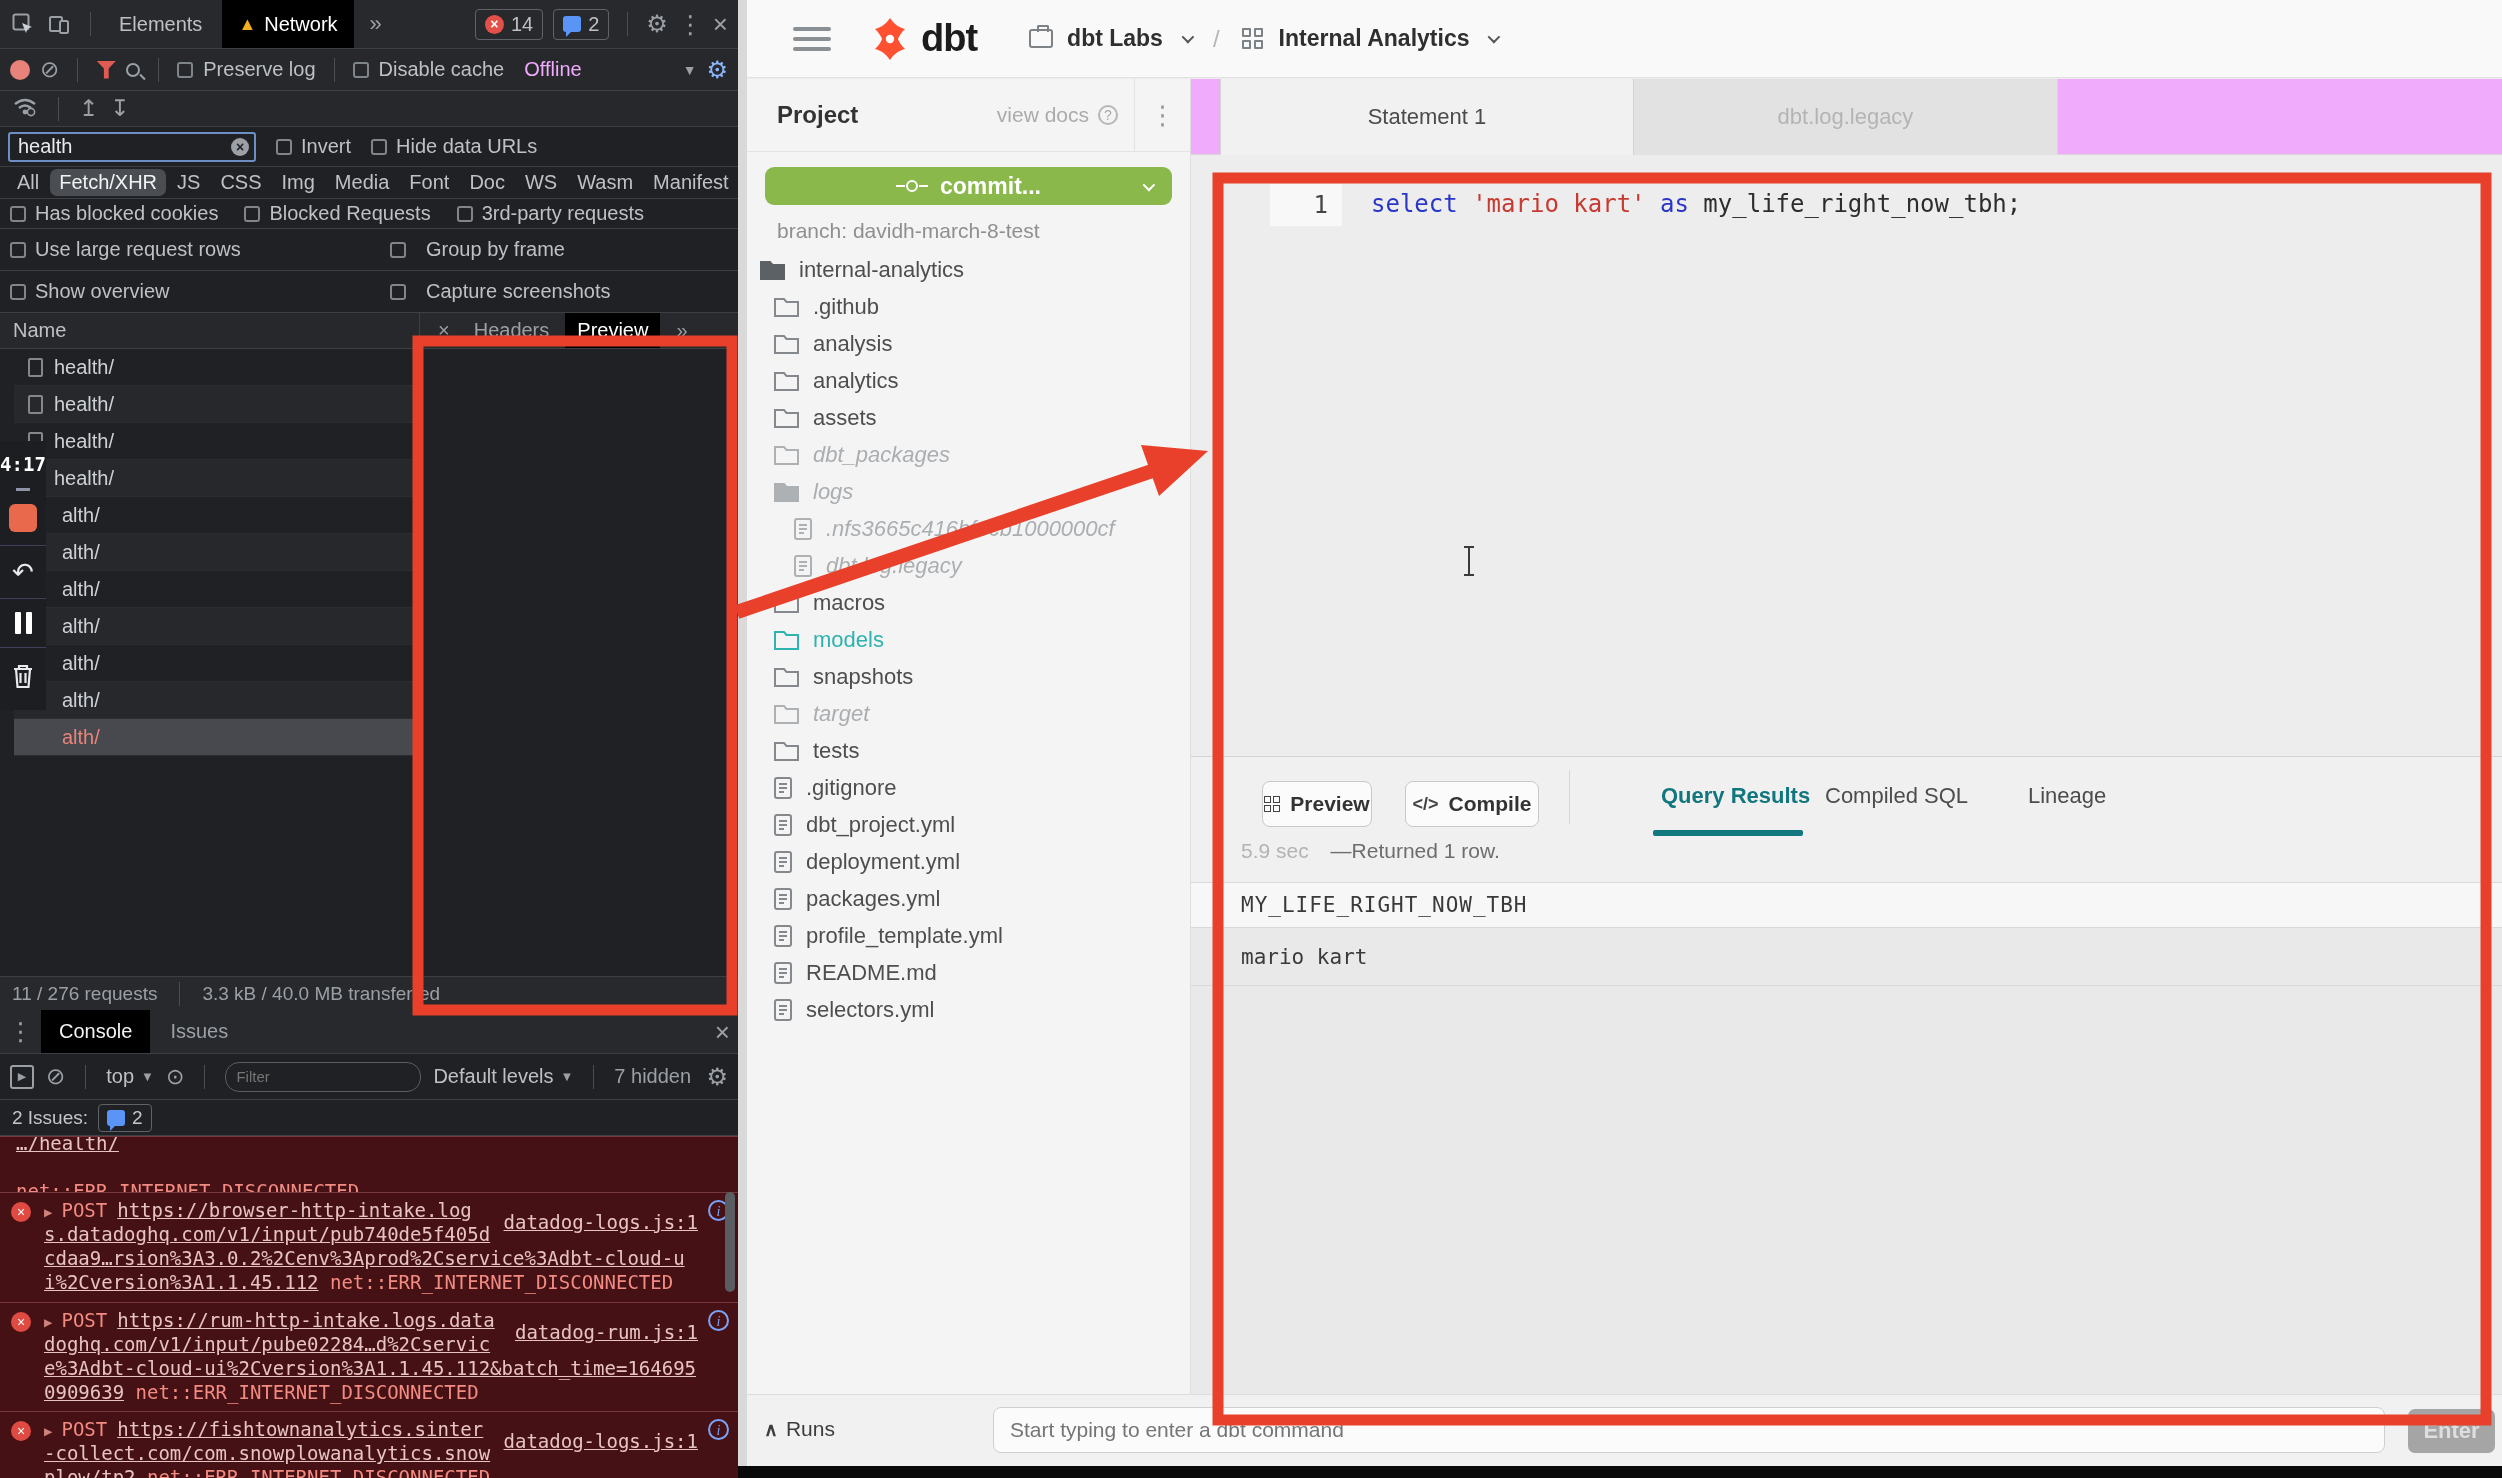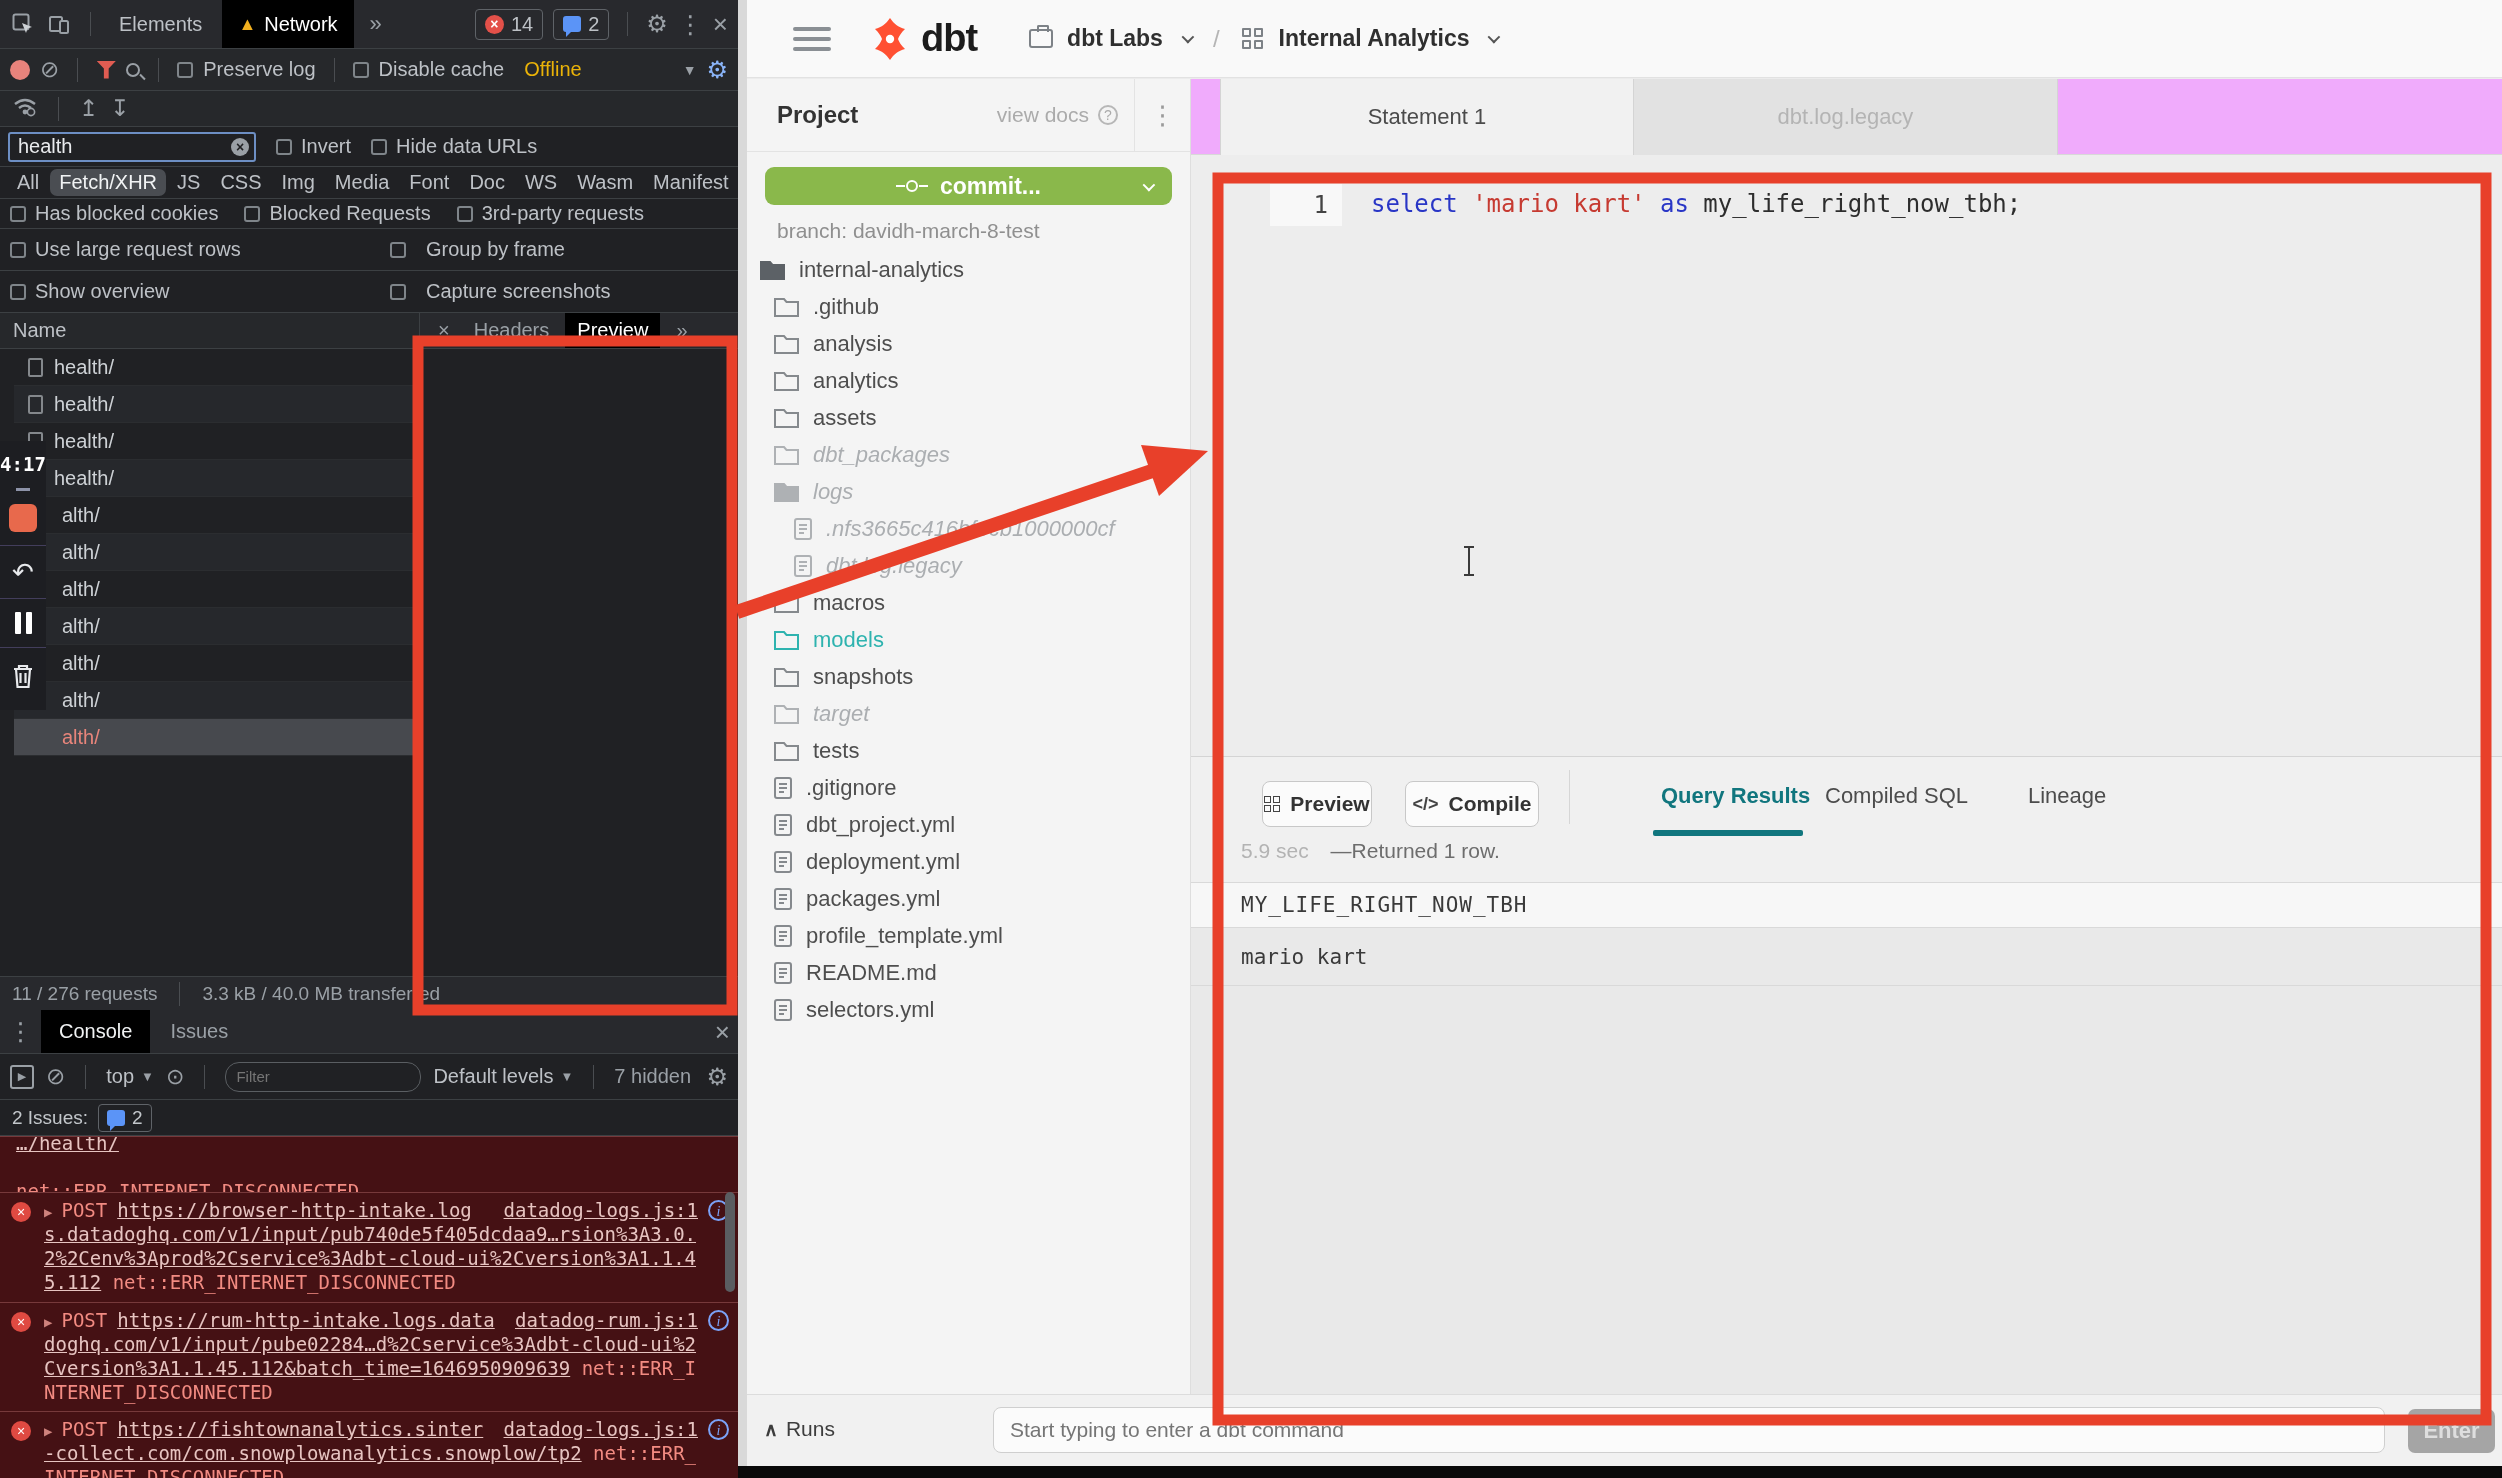--- a/index.html
+++ b/index.html
@@ -90,21 +90,21 @@
   .cs-issues{flex:0 0 36px;border-bottom:1px solid #3c4043;display:flex;align-items:center;gap:10px;padding:0 12px;font-size:19px;color:#c3c7cb;}
   .iss-badge{display:flex;align-items:center;gap:7px;border:1px solid #5f6368;border-radius:4px;padding:2px 8px;}
   .cs-log{flex:1;position:relative;overflow:hidden;font-family:"DejaVu Sans Mono",monospace;font-size:19px;}
   .err{position:relative;background:#451114;border-top:1px solid #76393b;padding:5px 40px 7px 44px;color:#f28b82;line-height:1.27;word-break:break-all;}
   .err.clip{padding-top:0;height:56px;overflow:hidden;padding-left:16px;}
   .err.clip .clip-line{display:block;margin-top:-6px;}
   .err-x{position:absolute;left:11px;top:9px;width:20px;height:20px;border-radius:50%;background:#df4a42;color:#fff;font-size:14px;text-align:center;line-height:20px;font-family:"Liberation Sans",sans-serif;}
   .err-tri{color:#cf837d;font-size:14px;margin-right:9px;}
   .err-method{margin-right:10px;}
   .err-url{color:#e7c4c1;text-decoration:underline;cursor:pointer;}
-  .err-src{float:right;color:#e7c4c1;text-decoration:underline;margin-left:12px;cursor:pointer;}
+  .err-src{float:right;color:#e7c4c1;text-decoration:underline;margin-left:12px;cursor:pointer;margin-top:12px;}
   .err-info{position:absolute;right:9px;top:7px;width:21px;height:21px;border:2px solid #7ba2f7;border-radius:50%;color:#7ba2f7;font-size:14px;text-align:center;line-height:19px;font-family:"Liberation Serif",serif;font-style:italic;}
   .cs-scrollbar{position:absolute;right:3px;top:56px;width:10px;height:100px;background:#5a5d61;border-radius:5px;}
 
   
   #win-gap{position:absolute;left:738px;top:0;width:9px;height:1466px;background:#d9d9d9;}
 
   
   #dbt{position:absolute;left:747px;top:0;width:1755px;height:1466px;background:#ececec;color:#3f3f3f;}
   .dbt-header{position:absolute;left:0;top:0;right:0;height:78px;background:#f9f9f9;border-bottom:1px solid #e2e2e2;display:flex;align-items:center;padding-left:46px;}
   .hamb{display:flex;flex-direction:column;gap:6px;margin-right:36px;}
@@ -223,21 +223,21 @@
       <span class="slash-circ">⊘</span>
       <span class="vdiv"></span>
       <span class="funnel"></span>
       <span class="search-ico"></span>
       <span class="vdiv"></span>
       <span class="cb"></span>
       <span>Preserve log</span>
       <span class="vdiv"></span>
       <span class="cb"></span>
       <span>Disable cache</span>
-      <span style="color:#eab308;margin-left:10px">Offline</span>
+      <span style="color:#f0abfc;margin-left:10px">Offline</span>
       <span style="margin-left:auto;color:#9aa0a6;font-size:14px">▼</span>
       <span class="gear" style="color:#8ab4f8">⚙</span>
     </div>
 
     <div class="row dt-netcond">
       <span>
         <svg width="26" height="22" viewBox="0 0 26 22">
             <path d="M3 9 Q13 1 23 9" fill="none" stroke="#9aa0a6" stroke-width="2.4"></path>
             <path d="M7 13 Q13 8 19 13" fill="none" stroke="#9aa0a6" stroke-width="2.4"></path>
             <circle cx="13" cy="17" r="2.4" fill="#9aa0a6"></circle>

